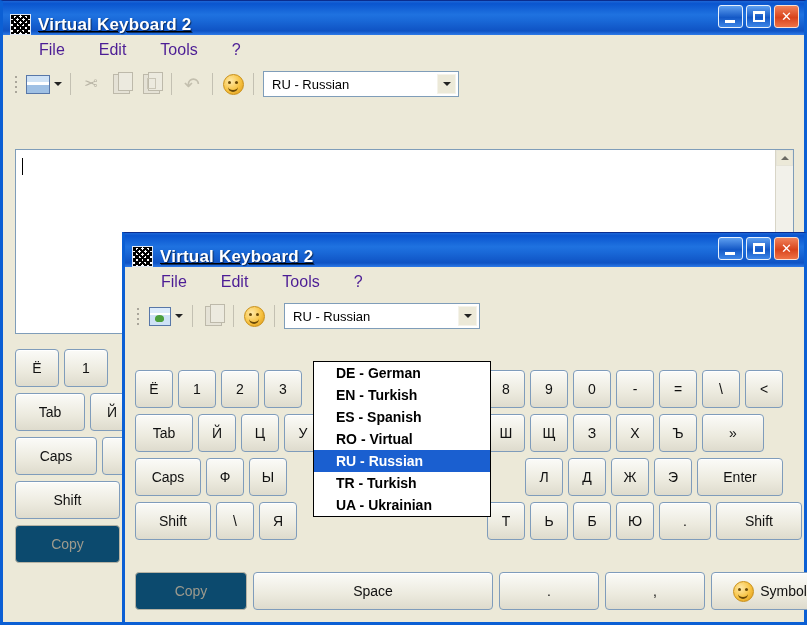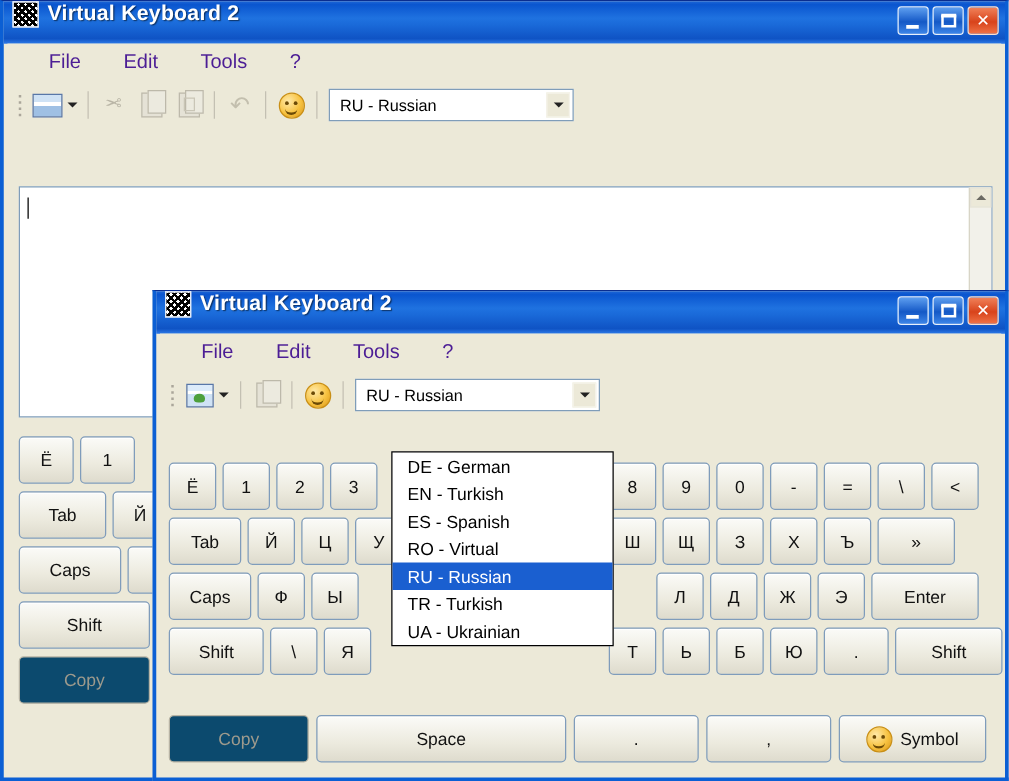--- a/index.html
+++ b/index.html
@@ -13,21 +13,21 @@
   
   .window{position:absolute;background:#ece9d8;border:1px solid #0a2d8f;}
   .win-frame{
     border-left:3px solid #0b5fd4;border-right:3px solid #0b5fd4;
     border-bottom:3px solid #0b5fd4;
     box-sizing:border-box;
   }
   .titlebar{
     height:34px;
     background:linear-gradient(to bottom,#1d66d6 0%,#0a55cf 8%,#1f72e0 40%,#1a6ad9 55%,#0f53c4 88%,#2d7ae8 100%);
-    display:flex;align-items:flex-start;padding:0 4px 0 7px;position:relative;
+    display:flex;align-items:flex-end;padding:0 4px 0 7px;position:relative;text-decoration:underline;
   }
   .title-ico{
     width:19px;height:19px;flex:0 0 19px;margin-right:7px;border:1px solid #dfe8f5;
     background-color:#fff;
     background-image:
       repeating-linear-gradient(45deg,#000 0 2px,transparent 2px 4px),
       repeating-linear-gradient(-45deg,#000 0 2px,#fff 2px 4px);
   }
   .title-txt{
     color:#fff;font-size:17px;font-weight:bold;letter-spacing:.2px;
@@ -77,21 +77,21 @@
 
   
   .combo{height:26px;background:#fff;border:1px solid #7f9db9;display:flex;align-items:center;
     padding-left:8px;font-size:13px;box-sizing:border-box;position:relative;}
   .combo .arrowbox{position:absolute;right:2px;top:2px;bottom:2px;width:19px;background:#ece9d8;
     border:1px solid #f5f3ea;display:flex;align-items:center;justify-content:center;box-sizing:border-box;}
   .combo .arrowbox:before{content:"";width:0;height:0;border-left:4px solid transparent;border-right:4px solid transparent;border-top:4px solid #222;}
 
   
   .dropdown{position:absolute;background:#fff;border:1px solid #000;z-index:90;box-sizing:border-box;}
-  .dd-item{height:22px;line-height:22px;padding-left:12px;font-size:14px;white-space:nowrap;}
+  .dd-item{height:22px;line-height:22px;padding-left:22px;font-size:14px;white-space:nowrap;font-weight:bold;}
   .dd-item.sel{background:#1a5fd0;color:#fff;}
 
   
   .textarea-wrap{position:absolute;background:#fff;border:1px solid #7f9db9;box-sizing:border-box;}
   .caret-bar{position:absolute;left:6px;top:8px;width:1px;height:17px;background:#000;}
   .vscroll{position:absolute;right:0;top:0;bottom:0;width:17px;background:#f2f1ea;border-left:1px solid #d8d5c7;}
   .vscroll .sb-btn{height:16px;border:1px solid #e6e4d8;background:#ece9d8;display:flex;align-items:center;justify-content:center;box-sizing:border-box;}
   .vscroll .sb-btn:before{content:"";width:0;height:0;border-left:4px solid transparent;border-right:4px solid transparent;border-bottom:4px solid #6b6a63;}
 
   
@@ -316,21 +316,21 @@
       <div class="key" style="width:38px">Ь</div>
       <div class="key" style="width:38px">Б</div>
       <div class="key" style="width:38px">Ю</div>
       <div class="key" style="width:52px">.</div>
       <div class="key" style="width:86px">Shift</div>
     </div>
   </div>
 
   <div class="bottombar" style="position:absolute;left:10px;bottom:12px;">
     <div class="key flat" style="width:112px">Copy</div>
-    <div class="key" style="width:200px">Space</div>
+    <div class="key" style="width:240px">Space</div>
     <div class="key" style="width:100px">.</div>
     <div class="key" style="width:100px">,</div>
     <div class="key sym" style="width:118px">
       <span class="ico-smiley"></span>
       <span>Symbol</span>
     </div>
   </div>
 
   <div class="dropdown" style="left:188px;top:128px;width:178px;">
     <div class="dd-item">DE - German</div>

